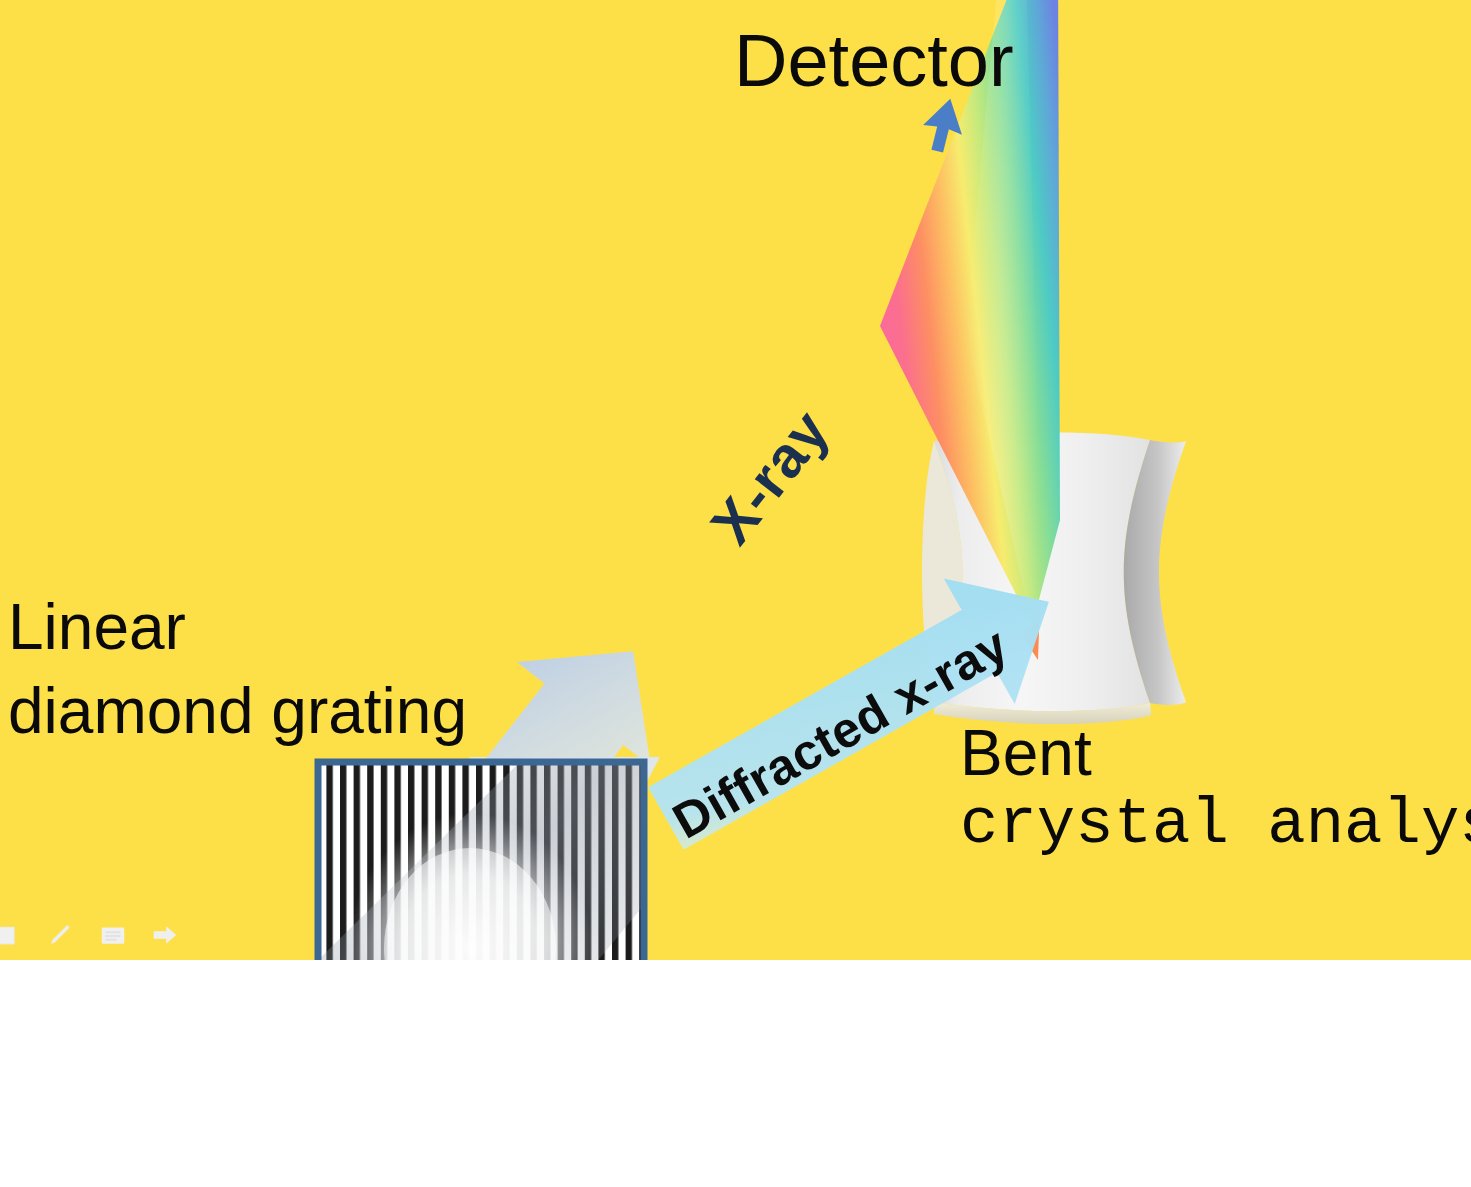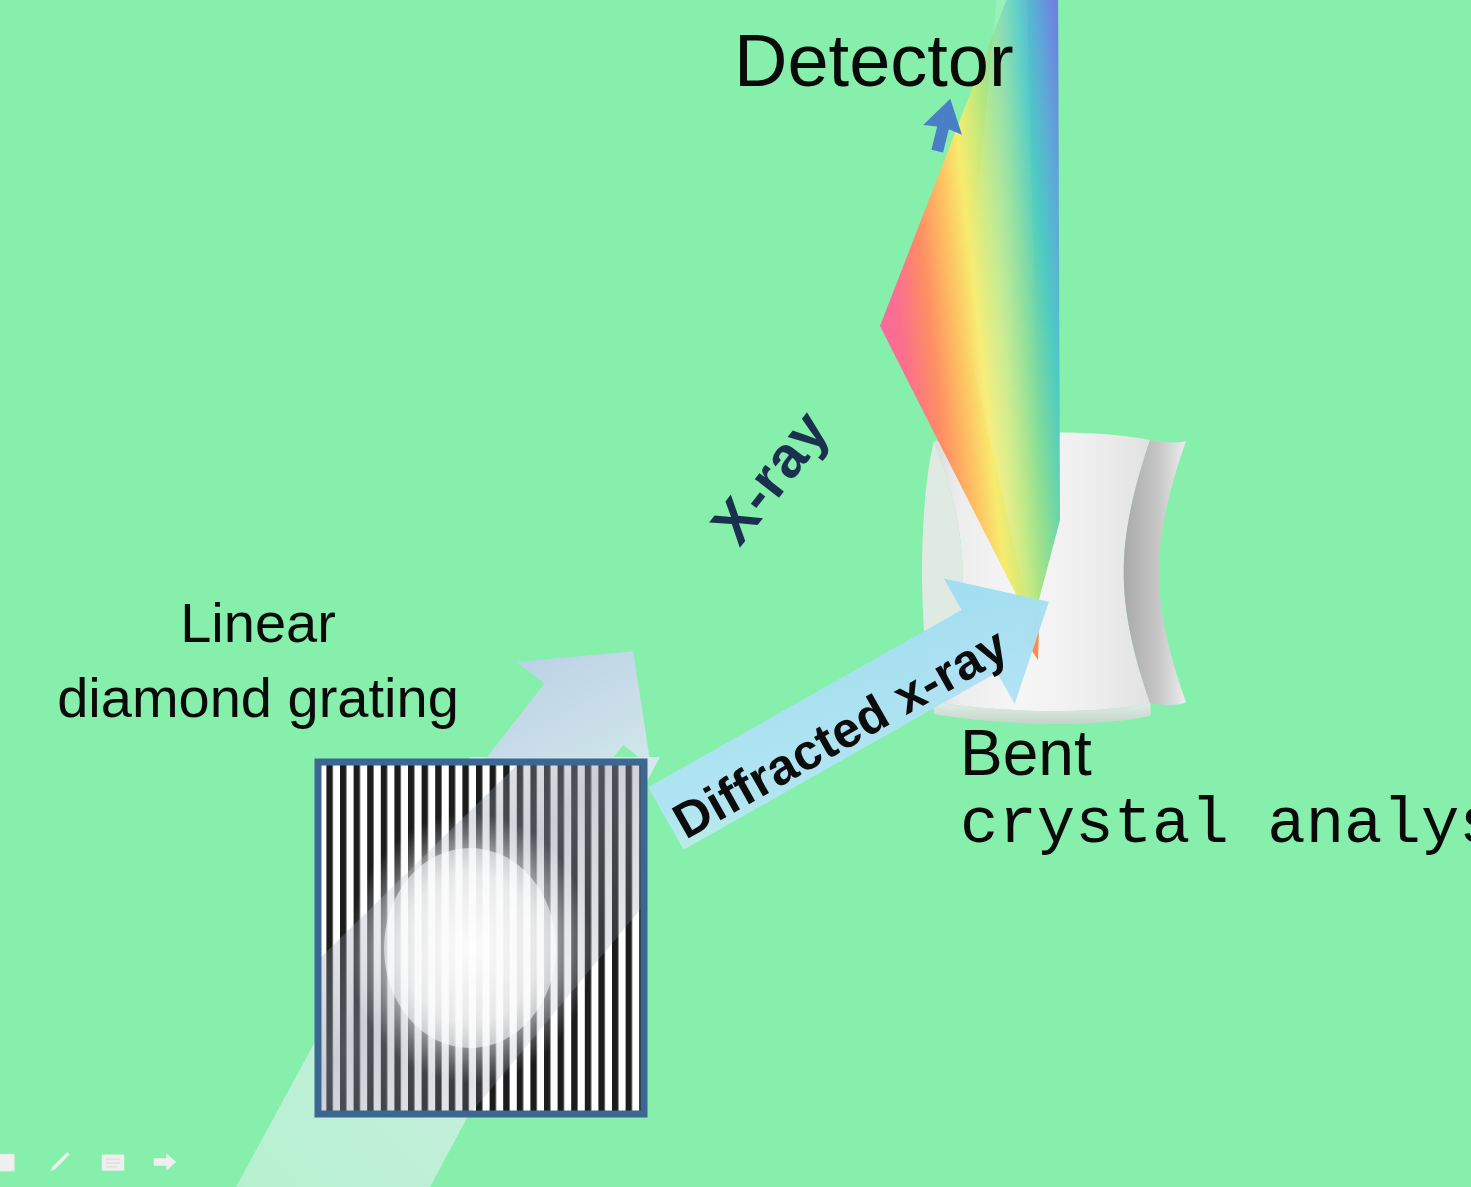--- a/index.html
+++ b/index.html
@@ -6,22 +6,22 @@
     margin: 0;
     padding: 0;
     background: #ffffff;
   }
   body {
     font-family: "Liberation Sans", sans-serif;
   }
   #stage {
     position: relative;
     width: 1471px;
-    height: 1187px;
-    background: #86efac;
+    height: 960px;
+    background: #fde047;
     overflow: hidden;
   }
   #scene-svg {
     position: absolute;
     left: 0;
     top: 0;
     width: 1471px;
     height: 1187px;
   }
   .label {
@@ -32,22 +32,22 @@
     line-height: 1.12;
   }
   #label-detector {
     left: 734px;
     top: 20px;
     font-size: 74px;
   }
   #label-grating {
     left: 8px;
     top: 592px;
-    font-size: 56px;
-    text-align: center;
+    font-size: 64px;
+    text-align: left;
     width: 500px;
   }
   #label-grating .line1 { display: block; }
   #label-grating .line2 { display: block; margin-top: 12px; }
   #label-crystal {
     left: 960px;
     top: 718px;
     font-size: 64px;
     text-align: left;
   }

